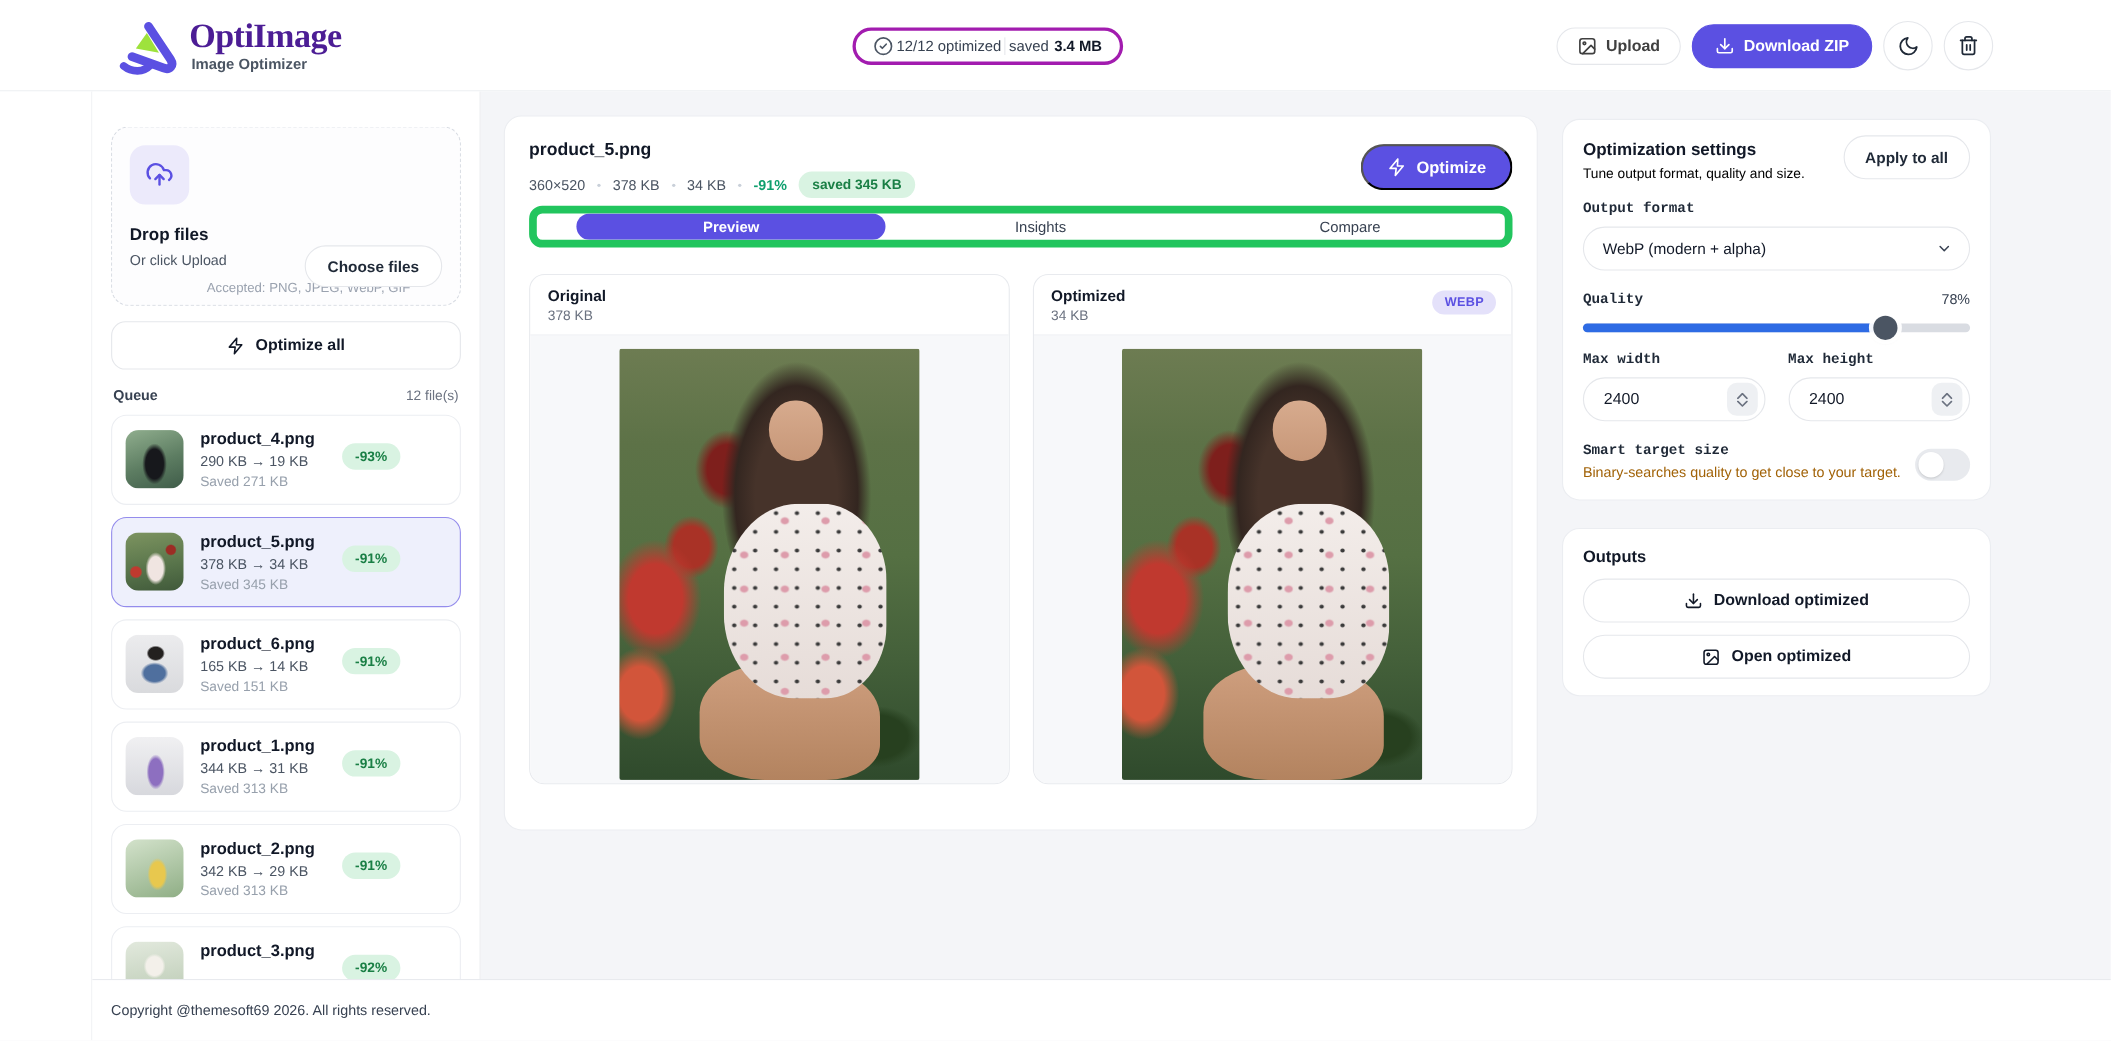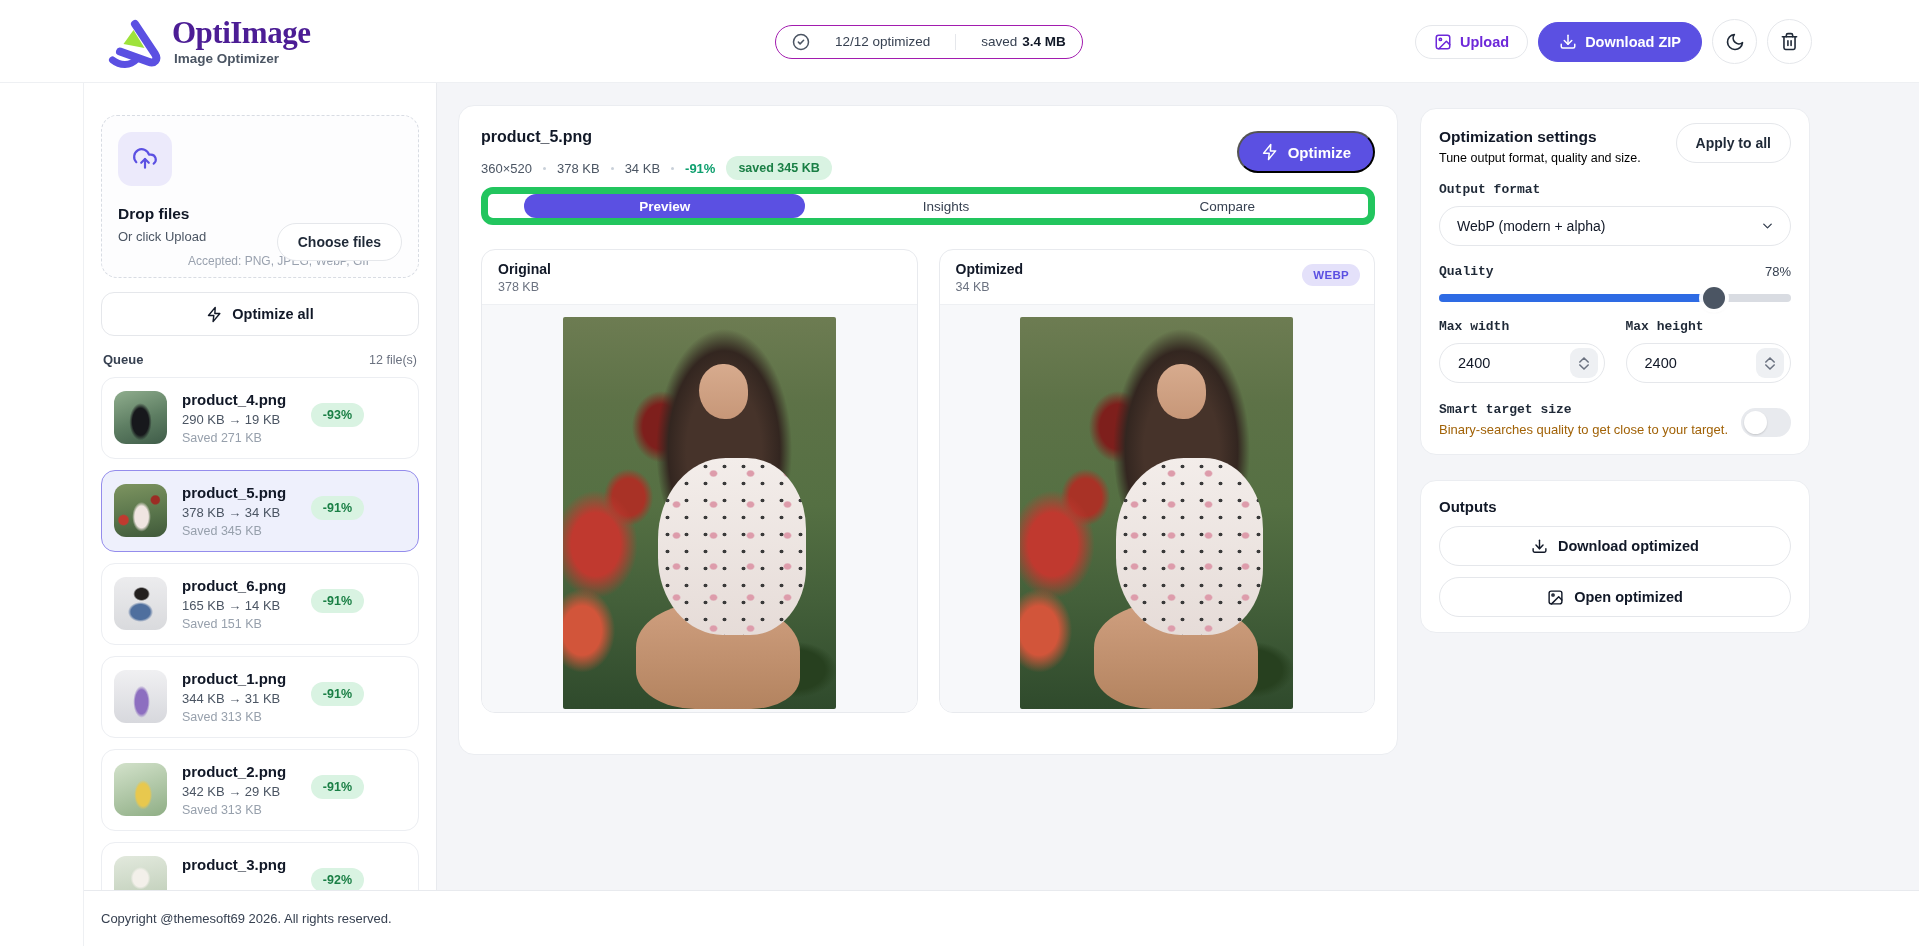--- a/index.html
+++ b/index.html
@@ -7,28 +7,28 @@
   body { font-family:"Liberation Sans", sans-serif; color:#1f2937; background:#fff; overflow:hidden; }
   .app { position:relative; width:1919px; height:946px; background:#fff; overflow:hidden; }
 
   
   .topbar { position:absolute; top:0; left:0; right:0; height:83px; background:#fff; border-bottom:1px solid #eef0f3; z-index:6; }
   .logo { position:absolute; left:106px; top:0; height:83px; display:flex; align-items:center; gap:8px; }
   .logo-text { display:flex; flex-direction:column; }
   .logo-title { font-family:"Liberation Serif", serif; font-weight:bold; font-size:31px; color:#4c1d95; letter-spacing:-0.5px; line-height:1; }
   .logo-sub { font-size:13.5px; font-weight:bold; color:#4b5563; margin-top:3px; margin-left:2px; }
   .status-wrap { position:absolute; left:775px; top:0; height:83px; display:flex; align-items:center; }
-  .status-pill { display:flex; align-items:center; gap:25px; height:34px; padding:0 16px; border:1px solid #a21caf; border-radius:999px; background:#fff; font-size:13.5px; color:#374151; }
+  .status-pill { display:flex; align-items:center; gap:3px; height:34px; padding:0 16px; border:3px solid #a21caf; border-radius:999px; background:#fff; font-size:13.5px; color:#374151; }
   .status-pill svg { flex:0 0 auto; }
   .vsep { width:1px; height:16px; background:#e5e7eb; }
   .saved-wrap { display:flex; gap:5px; align-items:flex-start; }
   .saved-wrap b { color:#111827; }
   .actions { position:absolute; right:107px; top:0; height:83px; display:flex; align-items:center; gap:10px; }
   .btn { display:inline-flex; align-items:center; justify-content:center; gap:8px; border-radius:999px; font-weight:bold; font-size:14.5px; cursor:pointer; white-space:nowrap; }
-  .btn-outline { background:#fff; border:1px solid #e5e7eb; color:#6d28d9; height:34px; padding:0 18px; }
+  .btn-outline { background:#fff; border:1px solid #e5e7eb; color:#404040; height:34px; padding:0 18px; }
   .btn-primary { background:var(--accent); border:1px solid var(--accent); color:#fff; height:40px; padding:0 20px; }
   .icon-btn { width:45px; height:45px; border-radius:999px; border:1px solid #e5e7eb; background:#fff; display:flex; align-items:center; justify-content:center; color:#1f2937; cursor:pointer; }
 
   
   .gutter { position:absolute; left:0; top:83px; bottom:0; width:84px; background:#fff; border-right:1px solid #eef0f3; }
   .sidebar { position:absolute; left:84px; top:83px; width:353px; height:807px; background:#fff; border-right:1px solid #e8eaee; padding:32px 17px 0 17px; overflow:hidden; }
   .content { position:absolute; left:437px; top:83px; right:0; height:807px; background:#f4f5f8; overflow:hidden; }
   .footer { position:absolute; left:84px; right:0; bottom:0; height:56px; background:#fff; border-top:1px solid #e8eaee; display:flex; align-items:center; padding-left:17px; font-size:13px; color:#374151; z-index:5; }
 
   

